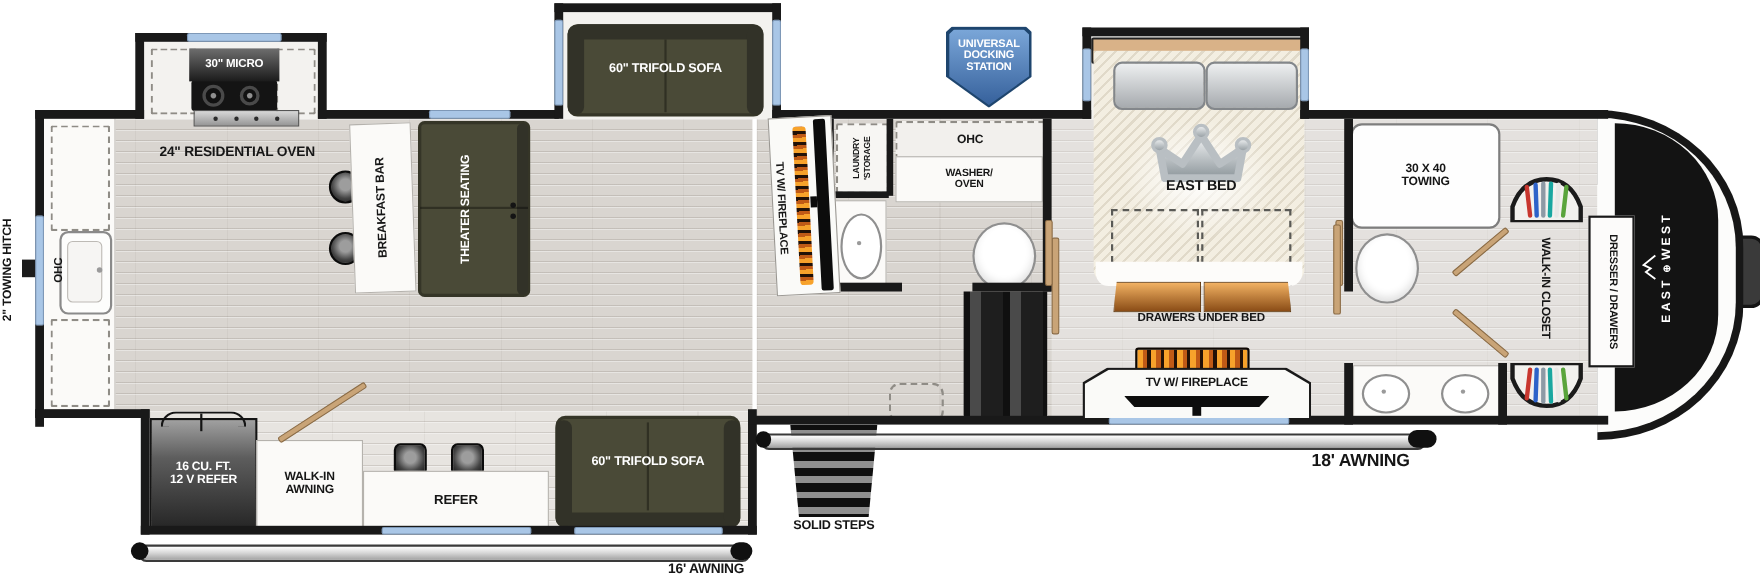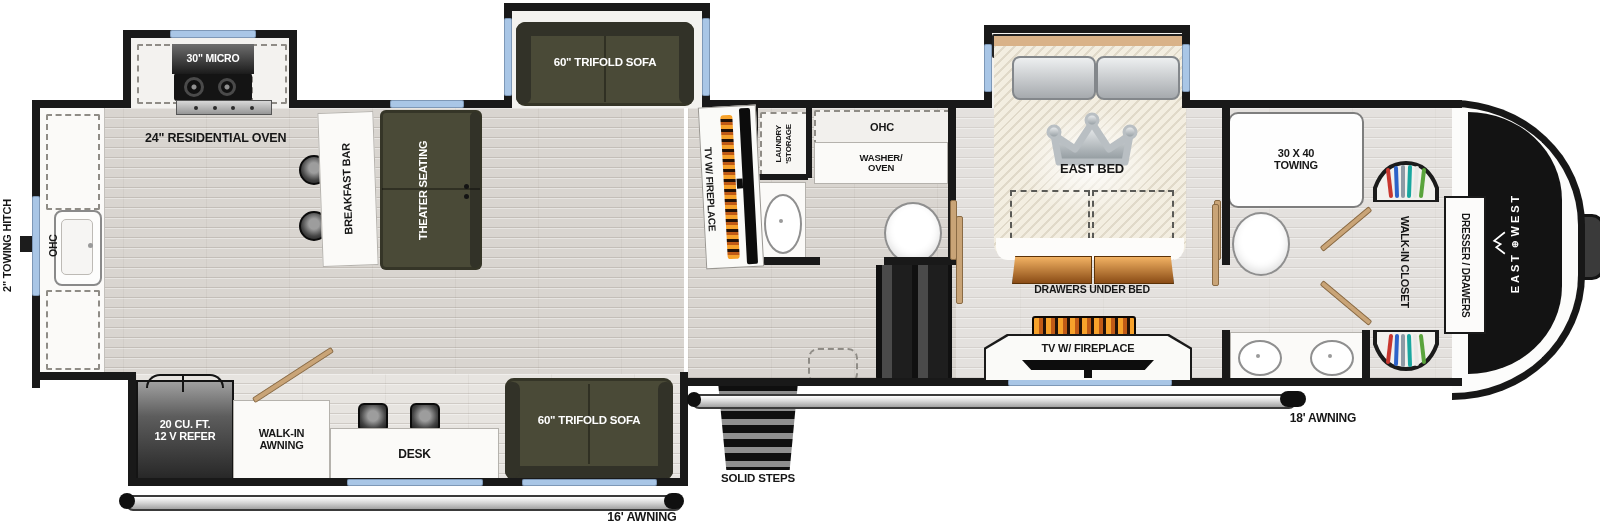--- a/index.html
+++ b/index.html
@@ -131,20 +131,27 @@
   <div class="abs" style="left:464px;top:194px;width:5px;height:5px;border-radius:50%;background:#141414;z-index:5"></div>
   <span class="lbl vup white" style="left:418px;top:130px;height:120px;font-size:11px">THEATER SEATING</span>
 
   <div class="sofa" style="left:516px;top:22px;width:178px;height:84px"></div>
   <div class="arm" style="left:518px;top:22px;width:174px;height:14px;border-radius:8px 8px 0 0"></div>
   <div class="arm" style="left:516px;top:24px;width:15px;height:80px"></div>
   <div class="arm" style="left:679px;top:24px;width:15px;height:80px"></div>
   <div class="seam" style="left:604px;top:36px;width:2px;height:66px"></div>
   <span class="lbl white" style="left:535px;top:56px;width:140px;font-size:11.5px">60" TRIFOLD SOFA</span>
 
+  <div class="abs" style="left:860px;top:24px;width:78px;height:74px;z-index:8;background:#1e456e;clip-path:polygon(7% 0,93% 0,100% 7%,100% 62%,50% 100%,0 62%,0 7%)">
+    <div style="position:absolute;left:2.5px;top:2.5px;right:2.5px;bottom:2.5px;background:linear-gradient(180deg,#7aa6d8,#35609b);clip-path:polygon(7% 0,93% 0,100% 7%,100% 62%,50% 100%,0 62%,0 7%);display:flex;flex-direction:column;align-items:center;justify-content:flex-start;padding-top:9px">
+      <span class="lbl white" style="position:static;font-size:10px">UNIVERSAL</span>
+      <span class="lbl white" style="position:static;font-size:10px">DOCKING</span>
+      <span class="lbl white" style="position:static;font-size:10px">STATION</span>
+    </div>
+  </div>
 
   <div class="abs" style="left:702px;top:106px;width:56px;height:160px;background:#fafaf8;border:1px solid #9a9792;z-index:6;transform:rotate(-3deg)">
     <span class="lbl vdn" style="left:1px;top:8px;height:146px;font-size:10px">TV W/ FIREPLACE</span>
     <div class="flames-v" style="left:21px;top:8px;width:12px;height:144px"></div>
     <div style="position:absolute;left:40px;top:2px;width:11px;height:156px;background:#0c0c0c;border-radius:2px"></div>
     <div style="position:absolute;left:34px;top:72px;width:6px;height:10px;background:#0c0c0c"></div>
   </div>
 
   <div class="dashed" style="left:760px;top:112px;width:44px;height:60px;background:#f7f6f3;display:flex;align-items:center;justify-content:center;gap:1px">
     <span class="lbl vup" style="position:static;font-size:8px">LAUNDRY</span>
@@ -258,48 +265,48 @@
       <path d="M2 12 L8 4 L11 8 L14 2 L22 12" stroke="#ffffff" fill="none" stroke-width="1.6"></path>
     </svg>
     <div style="display:flex;align-items:center;gap:4px;color:#fff;font-weight:700;font-size:11px;letter-spacing:3px">
       <span>EAST</span>
       <span style="font-size:9px;letter-spacing:0">⊕</span>
       <span>WEST</span>
     </div>
   </div>
 
   <div class="abs" style="left:136px;top:380px;width:94px;height:98px;z-index:4;background:linear-gradient(180deg,#a0a0a0 0%,#5d5d5d 35%,#262626 100%);border:2px solid #141414;display:flex;flex-direction:column;align-items:center;justify-content:center">
-    <span class="lbl white" style="position:static;font-size:11px">20 CU. FT.</span>
+    <span class="lbl white" style="position:static;font-size:11px">16 CU. FT.</span>
     <span class="lbl white" style="position:static;font-size:11px">12 V REFER</span>
   </div>
   <div class="abs" style="left:146px;top:374px;width:74px;height:12px;border:2px solid #141414;border-bottom:none;border-radius:40px 40px 0 0;z-index:4"></div>
   <div class="abs" style="left:182px;top:376px;width:2px;height:16px;background:#141414;z-index:4"></div>
   <div class="wbox" style="left:233px;top:400px;width:95px;height:78px;display:flex;flex-direction:column;align-items:center;justify-content:center;z-index:4">
     <span class="lbl" style="position:static;font-size:11px">WALK-IN</span>
     <span class="lbl" style="position:static;font-size:11px">AWNING</span>
   </div>
   <div class="rod" style="left:246px;top:372px;width:92px;height:4px;transform:rotate(-33deg)"></div>
   <div class="stool" style="left:358px;top:403px;width:26px;height:26px;border-radius:6px"></div>
   <div class="stool" style="left:410px;top:403px;width:26px;height:26px;border-radius:6px"></div>
   <div class="wbox" style="left:330px;top:428px;width:167px;height:50px;display:flex;align-items:center;justify-content:center;z-index:4">
-    <span class="lbl" style="position:static;font-size:12px">DESK</span>
+    <span class="lbl" style="position:static;font-size:12px">REFER</span>
   </div>
   <div class="sofa" style="left:505px;top:378px;width:168px;height:102px"></div>
   <div class="arm" style="left:507px;top:466px;width:164px;height:14px;border-radius:0 0 8px 8px"></div>
   <div class="arm" style="left:505px;top:382px;width:15px;height:96px"></div>
   <div class="arm" style="left:658px;top:382px;width:15px;height:96px"></div>
   <div class="seam" style="left:588px;top:384px;width:2px;height:80px"></div>
   <span class="lbl white" style="left:519px;top:414px;width:140px;font-size:11.5px">60" TRIFOLD SOFA</span>
 
   <div class="abs" style="left:714px;top:386px;width:88px;height:84px;z-index:2;clip-path:polygon(5% 0,95% 0,86% 100%,14% 100%);background:repeating-linear-gradient(180deg,#0f0f0f 0 5px,#8f8f8f 5px 11px,#0f0f0f 11px 14px)"></div>
   <span class="lbl" style="left:698px;top:472px;width:120px;font-size:11.5px">SOLID STEPS</span>
 
   <div class="awning" style="left:126px;top:495px;width:552px;height:12px"></div>
   <div class="cap" style="left:119px;top:493px;width:16px;height:16px"></div>
   <div class="cap" style="left:664px;top:493px;width:20px;height:16px"></div>
   <span class="lbl" style="left:577px;top:511px;width:130px;font-size:12.5px">16' AWNING</span>
 
   <div class="awning" style="left:692px;top:394px;width:600px;height:11px"></div>
   <div class="cap" style="left:687px;top:392px;width:14px;height:15px"></div>
   <div class="cap" style="left:1280px;top:391px;width:26px;height:16px"></div>
-  <span class="lbl" style="left:1258px;top:412px;width:130px;font-size:12px">18' AWNING</span>
+  <span class="lbl" style="left:1172px;top:412px;width:130px;font-size:16px">18' AWNING</span>
 
 </div>
 
 </body></html>

